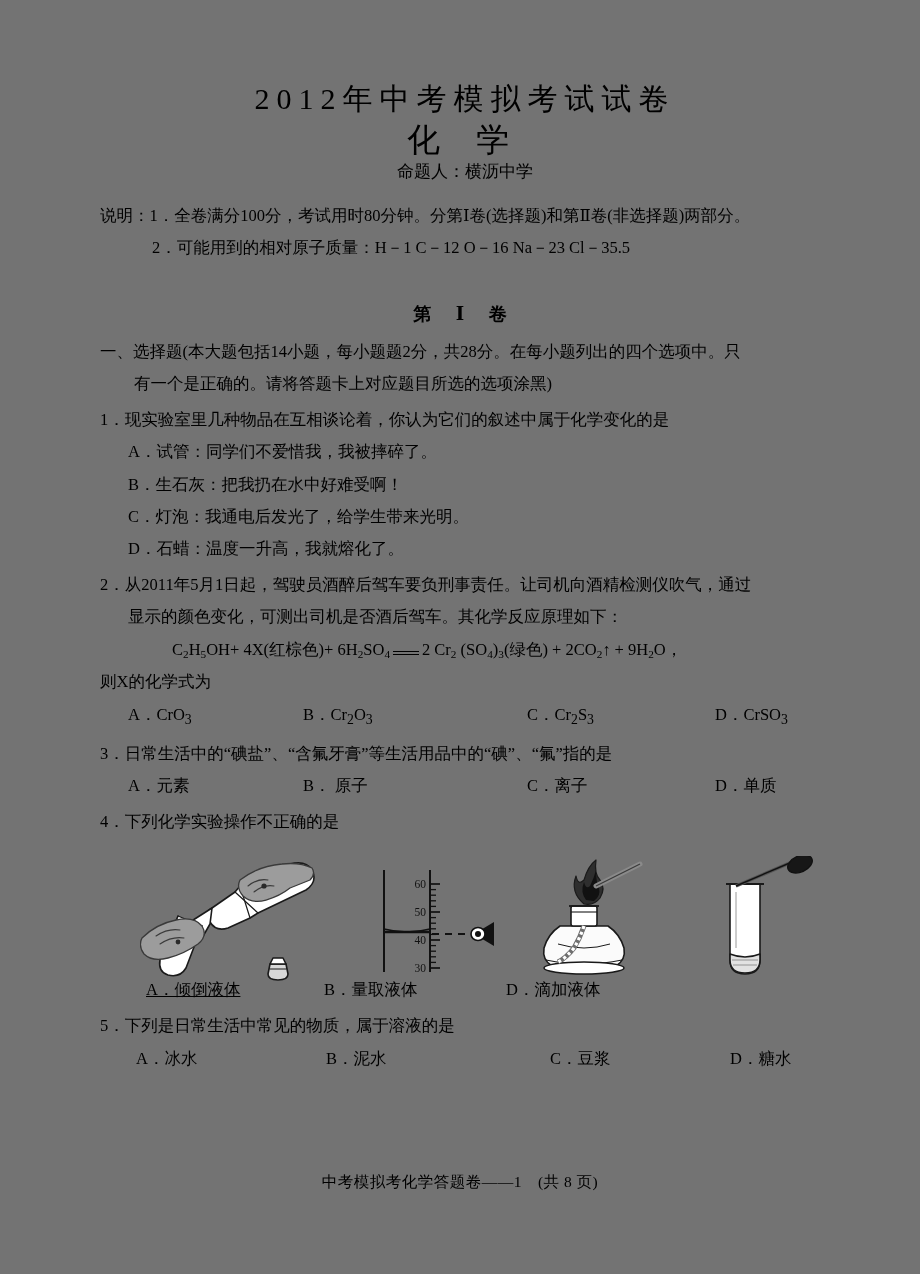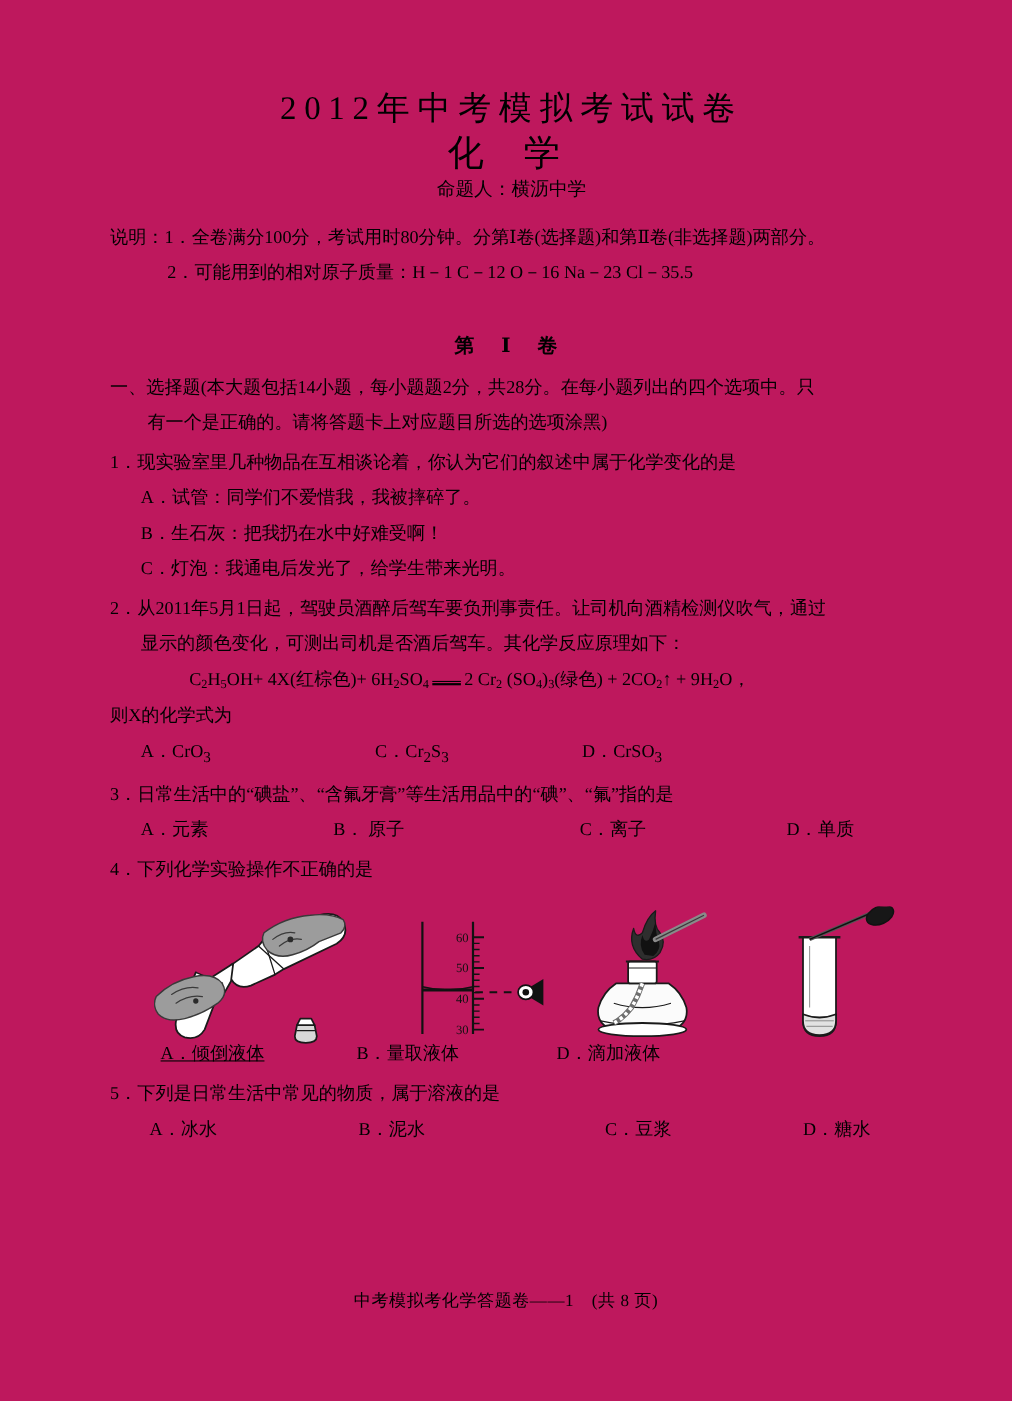--- a/index.html
+++ b/index.html
@@ -10,21 +10,21 @@
   }
   body {
     font-family: "Liberation Serif", "DejaVu Serif", serif;
     color: #000000;
   }
   #page {
     position: relative;
     width: 920px;
     height: 1274px;
     margin: 0 auto;
-    background: #be185d;
+    background: #737373;
     overflow: hidden;
     box-sizing: border-box;
   }
   .doc {
     position: absolute;
     left: 100px;
     top: 80px;
     width: 730px;
   }
 
@@ -197,34 +197,36 @@
       <span>一、选择题(本大题包括14小题，每小题题2分，共28分。在每小题列出的四个选项中。只</span>
       <span class="cont">有一个是正确的。请将答题卡上对应题目所选的选项涂黑)</span>
     </div>
 
     <div class="question">
       <span class="q-stem"><span>1．</span><span>现实验室里几种物品在互相谈论着，你认为它们的叙述中属于化学变化的是</span></span>
       <span class="opt-block">
         <span class="opt-row">A．试管：同学们不爱惜我，我被摔碎了。</span>
         <span class="opt-row">B．生石灰：把我扔在水中好难受啊！</span>
         <span class="opt-row">C．灯泡：我通电后发光了，给学生带来光明。</span>
+        <span class="opt-row">D．石蜡：温度一升高，我就熔化了。</span>
       </span>
     </div>
 
     <div class="question">
       <span class="q-stem"><span>2．</span><span>从2011年5月1日起，驾驶员酒醉后驾车要负刑事责任。让司机向酒精检测仪吹气，通过</span><span class="cont2">显示的颜色变化，可测出司机是否酒后驾车。其化学反应原理如下：</span></span>
 
       <div class="equation">
         <span>C<sub>2</sub>H<sub>5</sub>OH+ 4X(红棕色)+ 6H<sub>2</sub>SO<sub>4</sub></span><span class="eq-arrow"></span><span>2 Cr<sub>2</sub> (SO<sub>4</sub>)<sub>3</sub>(绿色) + 2CO<sub>2</sub>↑ + 9H<sub>2</sub>O，</span>
       </div>
 
       <div>则X的化学式为</div>
 
       <div class="opts-4">
         <span class="c1">A．CrO<sub>3</sub></span>
+        <span class="c2">B．Cr<sub>2</sub>O<sub>3</sub></span>
         <span class="c3">C．Cr<sub>2</sub>S<sub>3</sub></span>
         <span class="c4">D．CrSO<sub>3</sub></span>
       </div>
     </div>
 
     <div class="question">
       <span class="q-stem"><span>3．</span><span>日常生活中的“碘盐”、“含氟牙膏”等生活用品中的“碘”、“氟”指的是</span></span>
       <div class="opts-4">
         <span class="c1">A．元素</span>
         <span class="c2">B． 原子</span>

